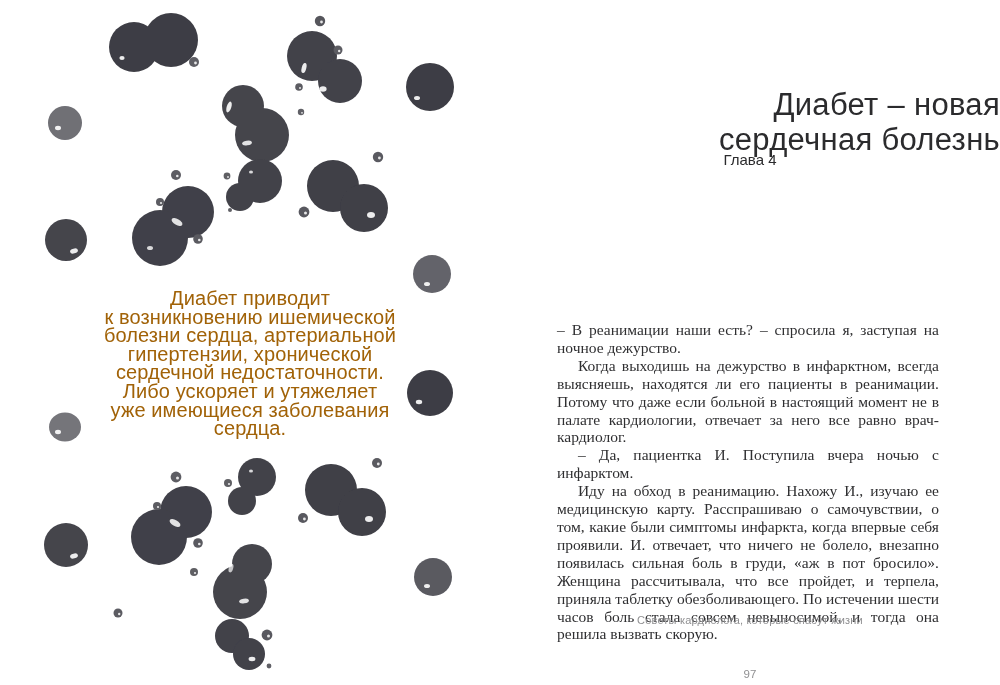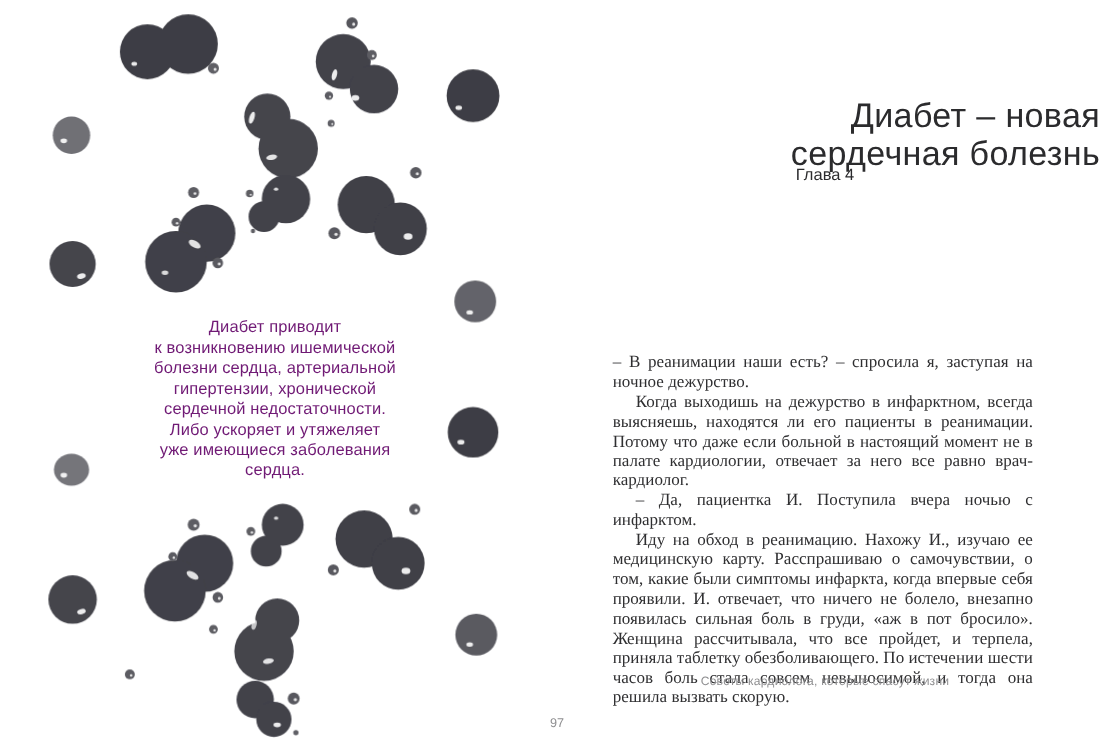--- a/index.html
+++ b/index.html
@@ -6,22 +6,22 @@
   .spread{
     position:relative;width:1000px;height:685px;background:#ffffff;
     font-family:"Liberation Sans",sans-serif;color:#2c2c2e;
   }
   .page{position:absolute;top:0;height:685px;width:500px;}
   .page-left{left:0;}
   .page-right{left:500px;}
   .blots{position:absolute;left:0;top:0;}
   .quote{
     position:absolute;top:289px;left:75px;width:350px;
-    text-align:center;font-size:15px;line-height:18.6px;font-weight:500;
-    color:#701a75;white-space:pre-line;letter-spacing:0.1px;
+    text-align:center;font-size:20px;line-height:18.6px;font-weight:500;
+    color:#a16207;white-space:pre-line;letter-spacing:0.1px;
   }
   .title{
     position:absolute;top:66px;left:0;width:100%;text-align:right;
     font-size:31px;line-height:35px;font-weight:500;color:#2b2b2d;
     white-space:pre-line;letter-spacing:0.3px;
   }
   .chapter{
     position:absolute;top:151px;left:0;width:100%;text-align:center;
     font-size:15px;font-weight:500;color:#2b2b2d;
   }
@@ -30,21 +30,21 @@
     font-family:"Liberation Serif",serif;font-size:15.5px;line-height:17.9px;
     color:#2f2f31;text-align:justify;hyphens:auto;-webkit-hyphens:auto;
   }
   .body-text p{margin:0;padding:0;}
   .body-text p + p{text-indent:1.35em;}
   .footer{
     position:absolute;top:614px;left:0;width:100%;text-align:center;
     font-size:11px;color:#8f8f91;letter-spacing:0.2px;
   }
   .pagenum{
-    position:absolute;top:652px;left:0;width:100%;text-align:left;
+    position:absolute;top:668px;left:0;width:100%;text-align:center;
     font-size:11.5px;color:#8f8f91;
   }
 </style>
 </head>
 <body>
 
 <div class="spread">
 
   <div class="page page-left">
 

